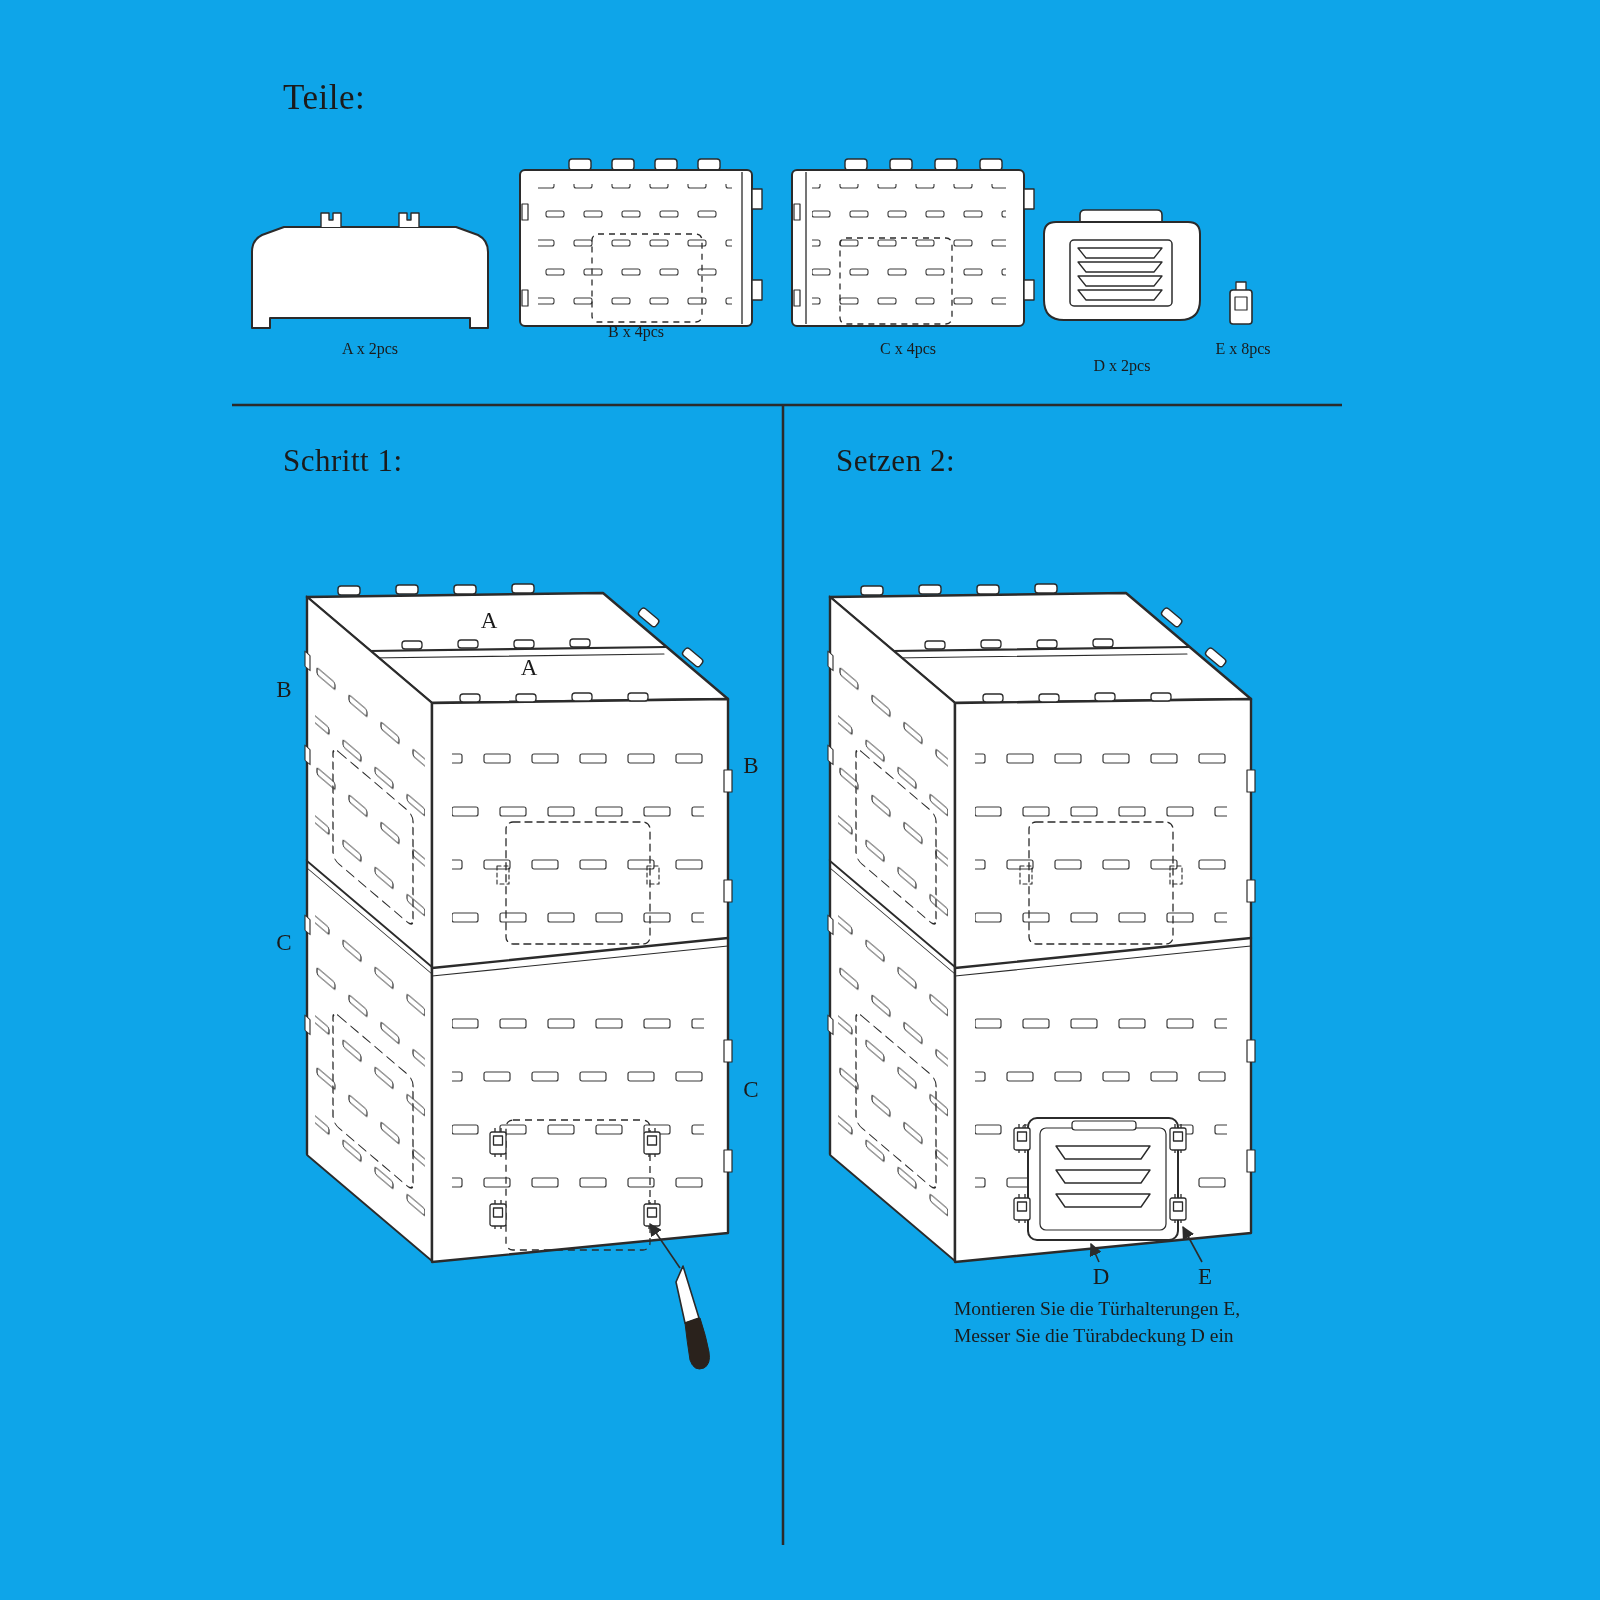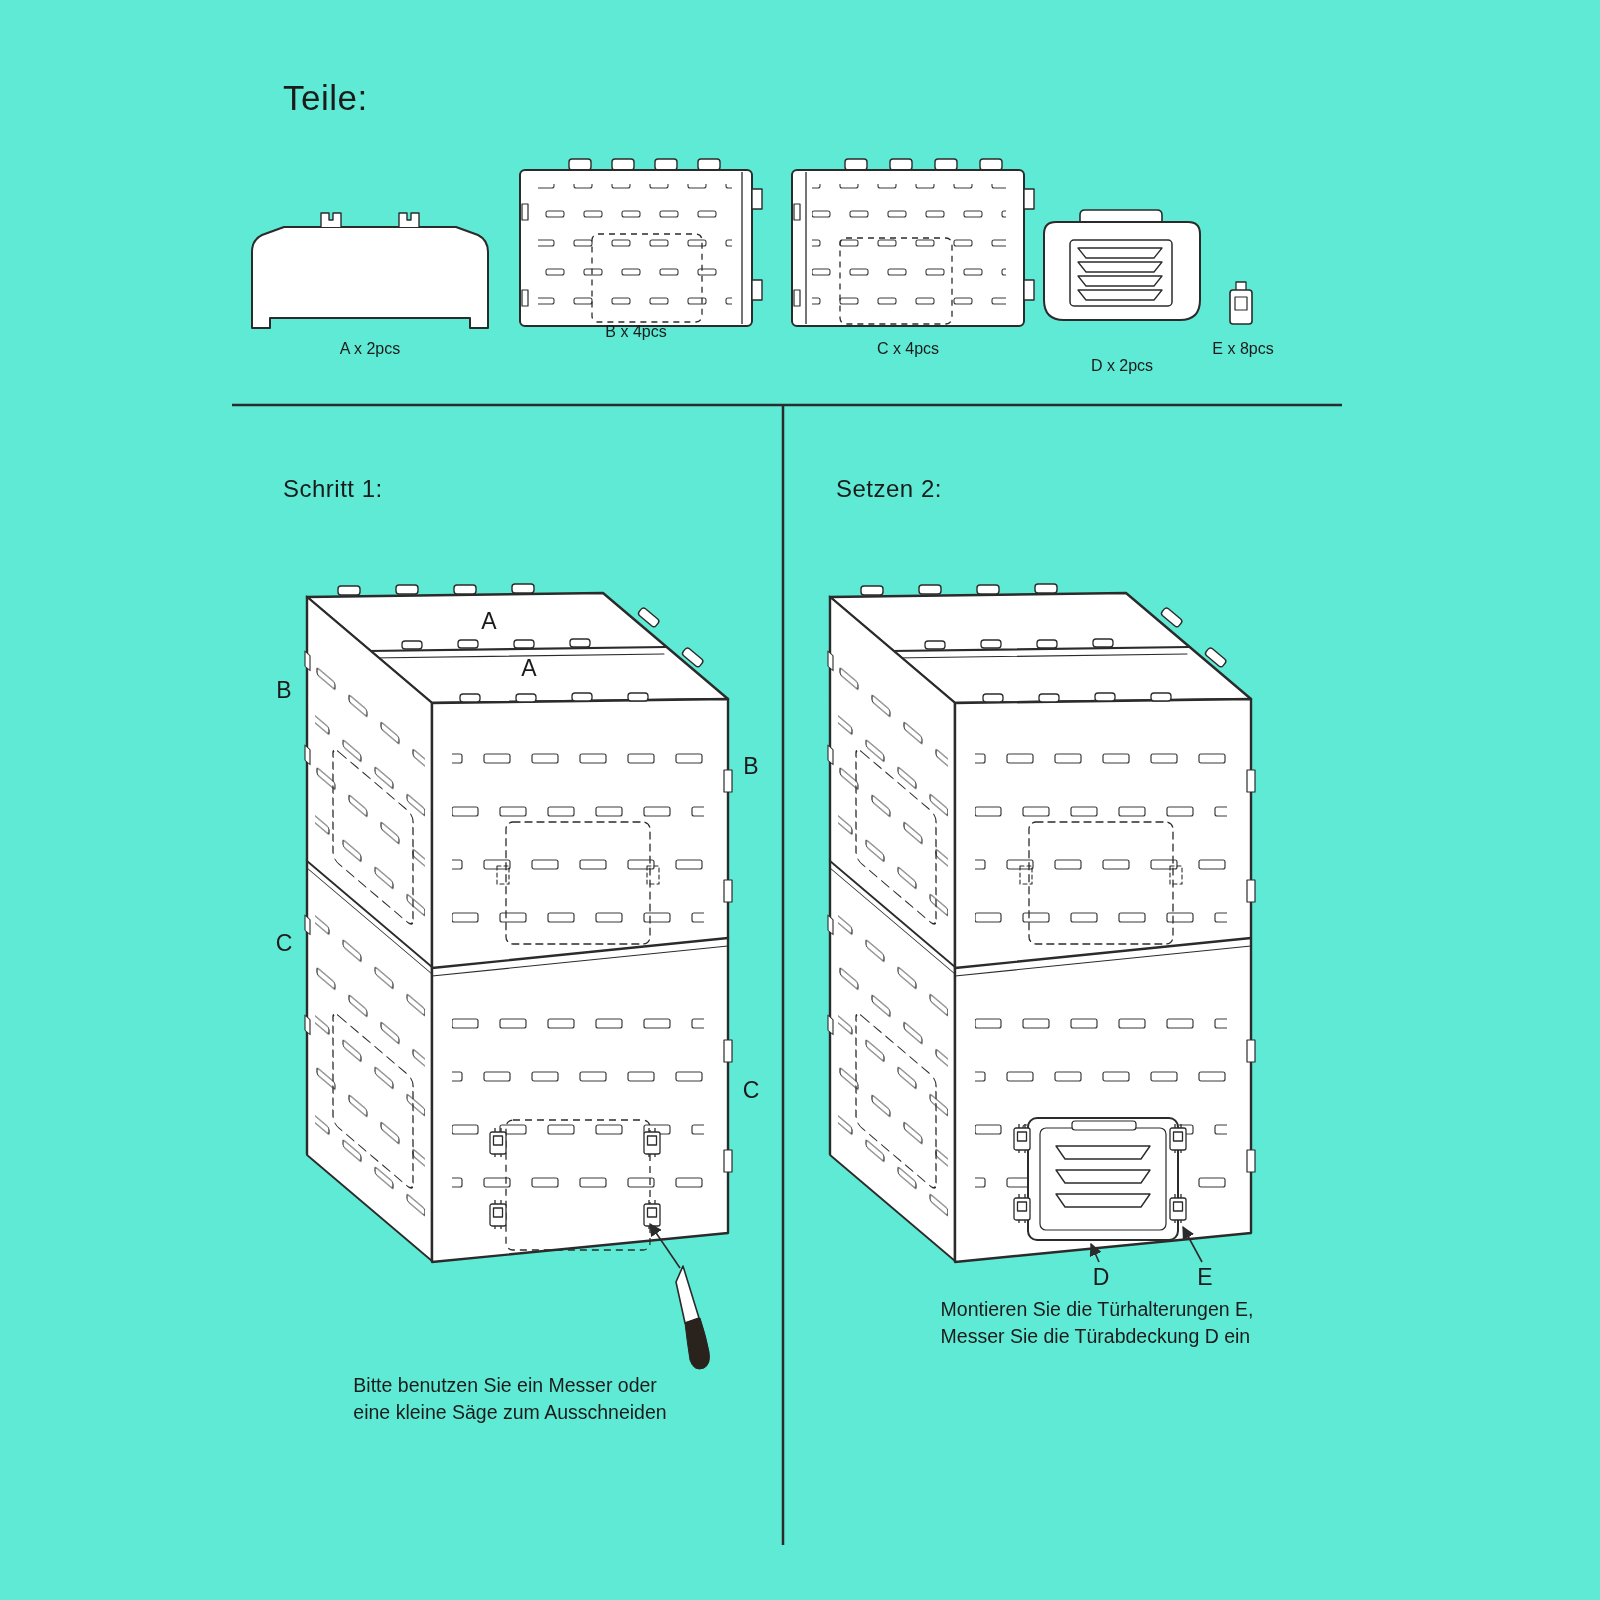--- a/index.html
+++ b/index.html
@@ -1,23 +1,23 @@
 <!DOCTYPE html>
 <html><head>
 <meta charset="utf-8">
 <style>
   html,body { margin:0; padding:0; background:#ffffff; }
   .canvas {
-    position:relative; width:1600px; height:1600px; background:#5eead4;
-    font-family:Liberation Sans, sans-serif; color:#1b1b1b; overflow:hidden;
+    position:relative; width:1600px; height:1600px; background:#0ea5e9;
+    font-family:Liberation Serif, serif; color:#1b1b1b; overflow:hidden;
   }
   .art { position:absolute; left:0; top:0; }
   .t { position:absolute; color:#1b1b1b; }
   .title { font-size:35px; letter-spacing:0.5px; }
-  .step-heading { font-size:24px; letter-spacing:0.5px;margin-top:32px; }
+  .step-heading { font-size:31px; letter-spacing:0.5px; }
   .part-label { font-size:16px; transform:translateX(-50%); white-space:nowrap; }
   .callout { font-size:23px; transform:translate(-50%,-50%); }
   .note { font-size:19.5px; line-height:26.5px; text-align:left;
           transform:translateX(-50%); white-space:nowrap; }
 </style>
 </head>
 <body>
 
 <div class="canvas">
 
@@ -213,22 +213,18 @@
   <span class="t callout" style="left:489px; top:621px">A</span>
   <span class="t callout" style="left:529px; top:668px">A</span>
   <span class="t callout" style="left:284px; top:690px">B</span>
   <span class="t callout" style="left:751px; top:766px">B</span>
   <span class="t callout" style="left:284px; top:943px">C</span>
   <span class="t callout" style="left:751px; top:1090px">C</span>
 
   <span class="t callout" style="left:1101px; top:1277px">D</span>
   <span class="t callout" style="left:1205px; top:1277px">E</span>
 
-  <div class="t note" style="left:510px; top:1372px">
-    <div>Bitte benutzen Sie ein Messer oder</div>
-    <div>eine kleine Säge zum Ausschneiden</div>
-  </div>
   <div class="t note" style="left:1097px; top:1296px">
     <div>Montieren Sie die Türhalterungen E,</div>
     <div>Messer Sie die Türabdeckung D ein</div>
   </div>
 
 </div>
 
 </body></html>

